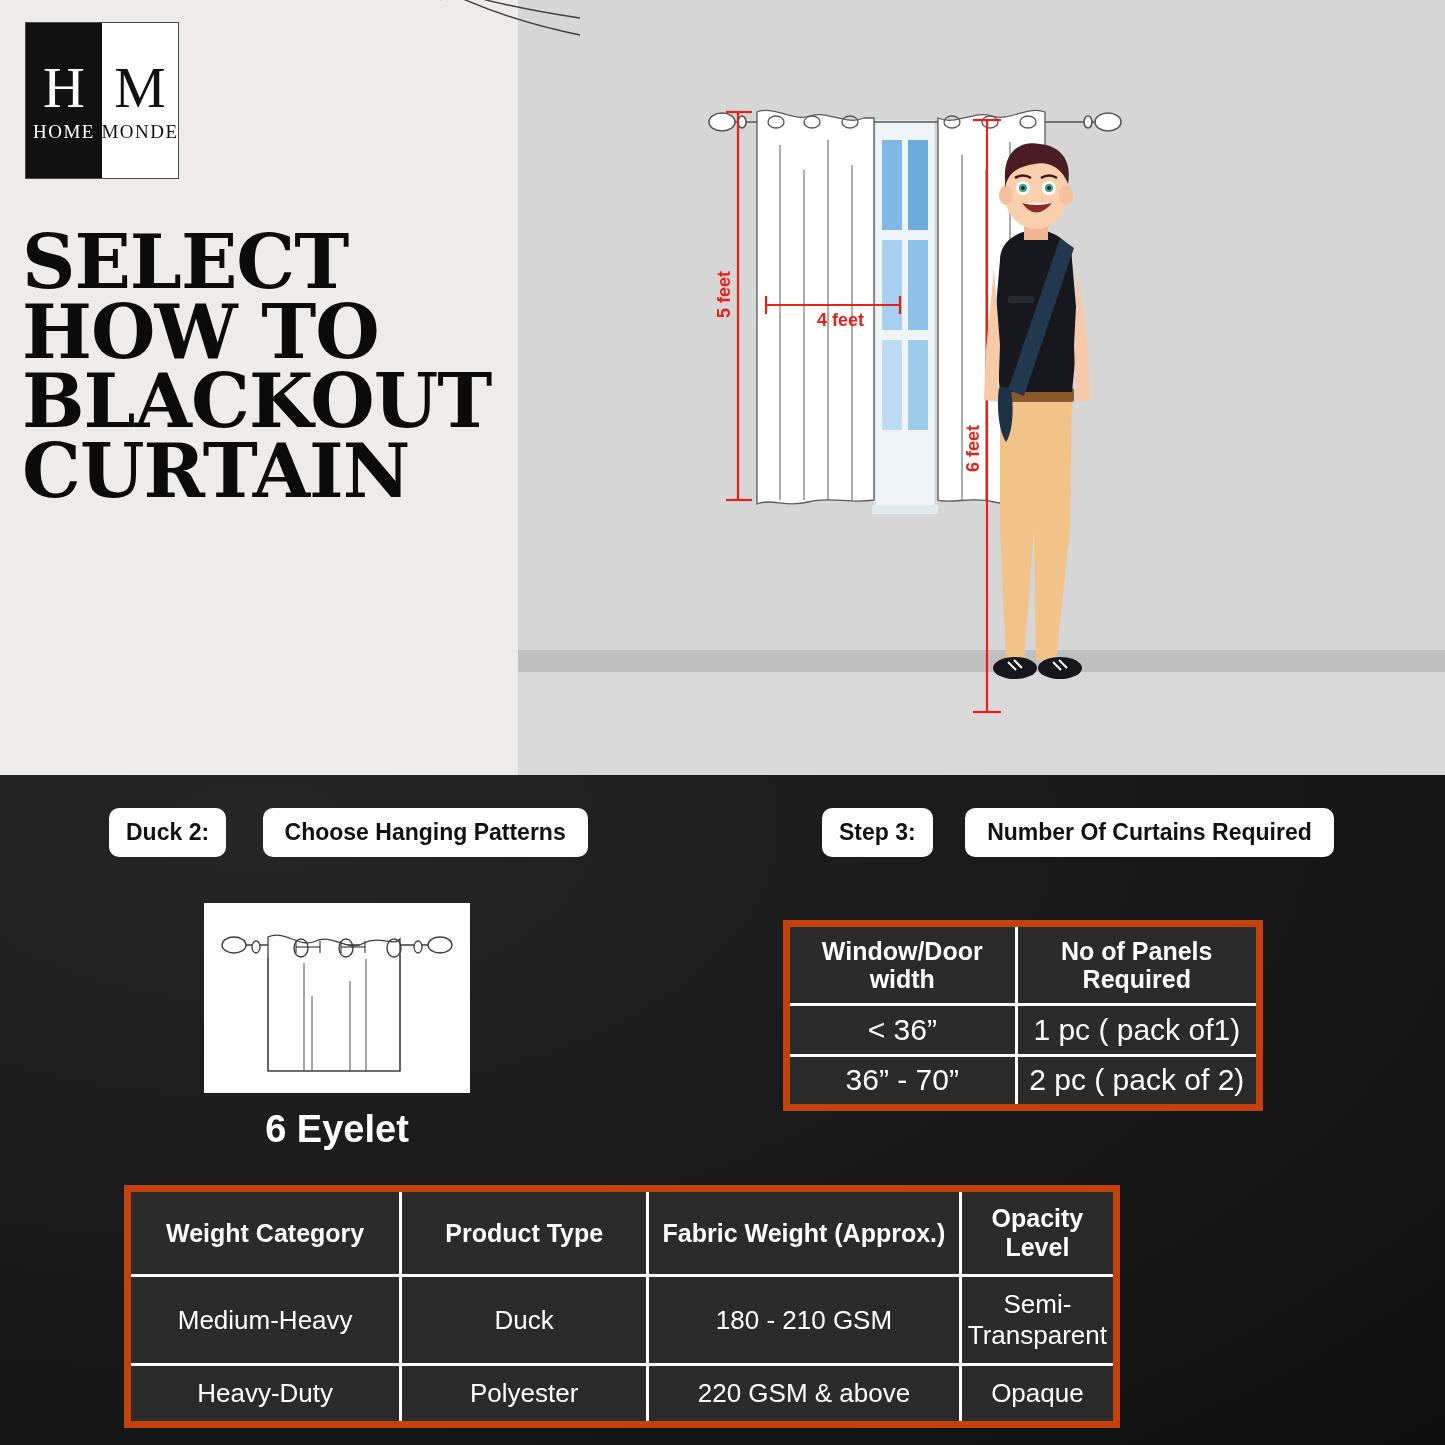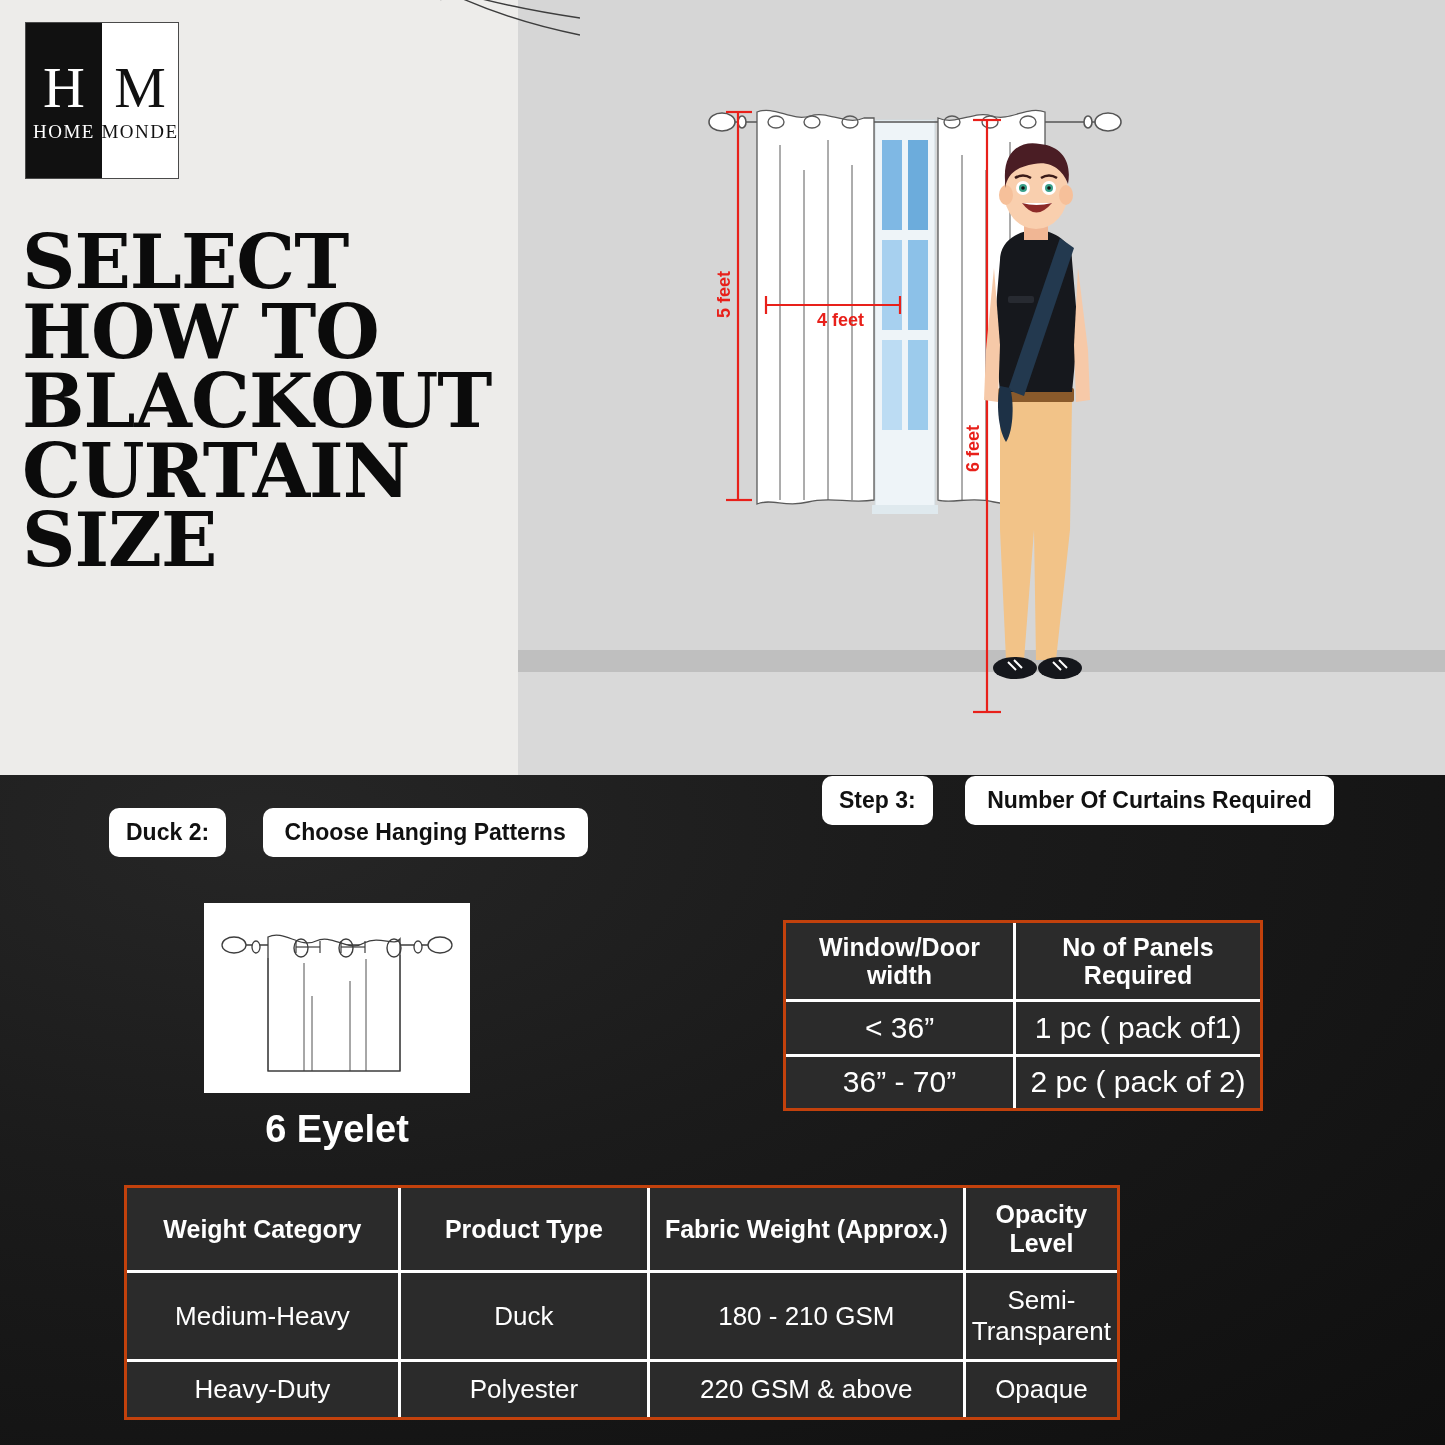--- a/index.html
+++ b/index.html
@@ -51,21 +51,21 @@
   .bottom{position:absolute;left:0;top:775px;width:1445px;height:670px;
           background:radial-gradient(ellipse at 18% 8%, #262626 0%, #1b1b1b 40%, #141414 75%, #0f0f0f 100%);}
 
   
   .eyelet-card{position:absolute;left:204px;top:903px;width:266px;height:190px;background:#fff;}
   .eyelet-caption{position:absolute;left:204px;top:1108px;width:266px;text-align:center;
                   color:#fff;font-weight:bold;font-size:38px;}
 
   
   table{border-collapse:separate;border-spacing:0;}
-  .tbl{position:absolute;border:3px solid #c2410c;box-sizing:border-box;}
+  .tbl{position:absolute;border:7px solid #c2410c;box-sizing:border-box;}
   .tbl td,.tbl th{border-right:3px solid #fff;border-bottom:3px solid #fff;
       background:#2b2b2b;color:#fff;text-align:center;box-sizing:border-box;}
   .tbl tr td:last-child,.tbl tr th:last-child{border-right:none;}
   .tbl tr:last-child td{border-bottom:none;}
 
   
   #panels-table{left:783px;top:920px;width:480px;height:191px;}
   #panels-table th{font-weight:bold;font-size:25px;line-height:1.12;padding:10px 4px;}
   #panels-table td{font-weight:400;font-size:30px;padding:6px 4px;}
 
@@ -107,21 +107,20 @@
         <span class="logo-letter">M</span>
         <span class="logo-word">MONDE</span>
       </div>
     </div>
 
     <div class="headline">
       <div>SELECT</div>
       <div>HOW TO</div>
       <div>BLACKOUT</div>
       <div>CURTAIN</div>
-      <div>SIZE</div>
     </div>
 
 
     <svg class="scene" viewBox="0 0 430 630">
 
       <g>
         <rect x="175" y="20" width="60" height="390" fill="#eef4f8" stroke="#cfd9de" stroke-width="1"></rect>
         <rect x="182" y="40" width="20" height="90" fill="#7fb8e4"></rect>
         <rect x="208" y="40" width="20" height="90" fill="#6cacdc"></rect>
         <rect x="182" y="140" width="20" height="90" fill="#a7d0ef"></rect>
@@ -235,21 +234,21 @@
     <span class="measure-label" style="left:963px;top:472px;transform:rotate(-90deg);transform-origin:left top;">6 feet</span>
   </div>
 
   <div class="bottom"></div>
 
   <div class="steprow" style="left:109px;top:808px;">
     <span class="pill">Duck 2:</span>
     <span class="pill wide" style="margin-left:32px;">Choose Hanging Patterns</span>
   </div>
 
-  <div class="steprow" style="left:774px;top:776px;padding-left:48px;">
+  <div class="steprow" style="left:774px;top:808px;padding-left:48px;">
     <span class="pill">Step 3:</span>
     <span class="pill wide" style="margin-left:28px;">Number Of Curtains Required</span>
   </div>
 
   <div class="eyelet-card">
     <svg viewBox="0 0 266 190" width="266" height="190">
       <g stroke="#3d3d3d" stroke-width="1.3" fill="#fff">
         <line x1="38" y1="42" x2="228" y2="42"></line>
         <ellipse cx="30" cy="42" rx="12" ry="8"></ellipse>
         <ellipse cx="236" cy="42" rx="12" ry="8"></ellipse>

